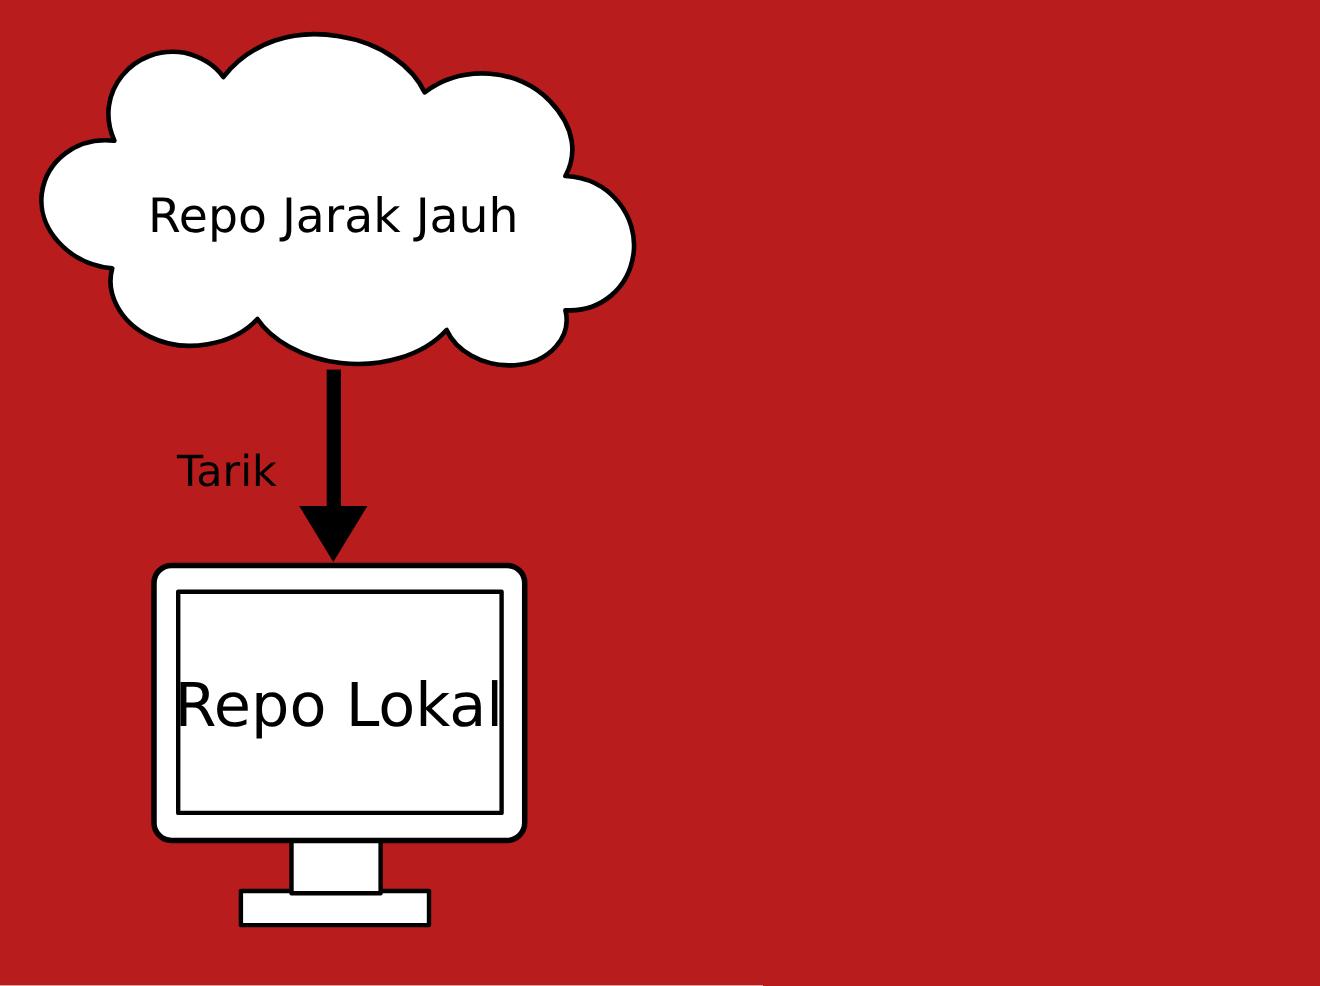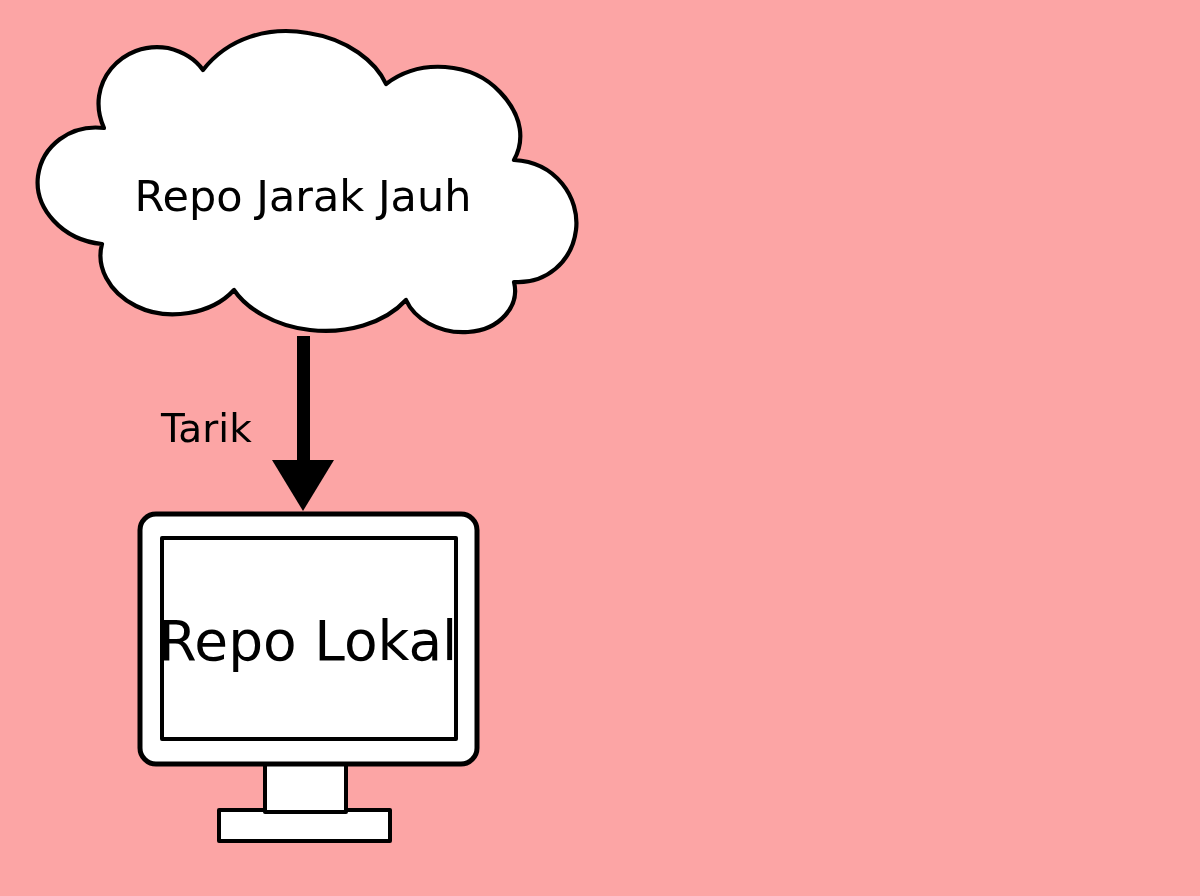--- a/index.html
+++ b/index.html
@@ -63,21 +63,21 @@
   .label-edge {
     font-size: 39px;
   }
   .label-monitor {
     font-size: 55px;
   }
 </style>
 </head>
 <body>
 
-<div id="diagram-canvas" style="background: #fca5a5;">
+<div id="diagram-canvas" style="background: #b91c1c;">
 
   <svg id="diagram-svg" viewBox="0 0 1200 896" xmlns="http://www.w3.org/2000/svg">
 
     <g>
       <path class="shape-outline cloud-path" d="M 104 128
                C 84 84, 122 40, 168 48
                C 184 52, 196 60, 203 70
                C 228 38, 268 26, 308 33
                C 348 39, 376 62, 386 84
                C 420 58, 472 62, 500 92

